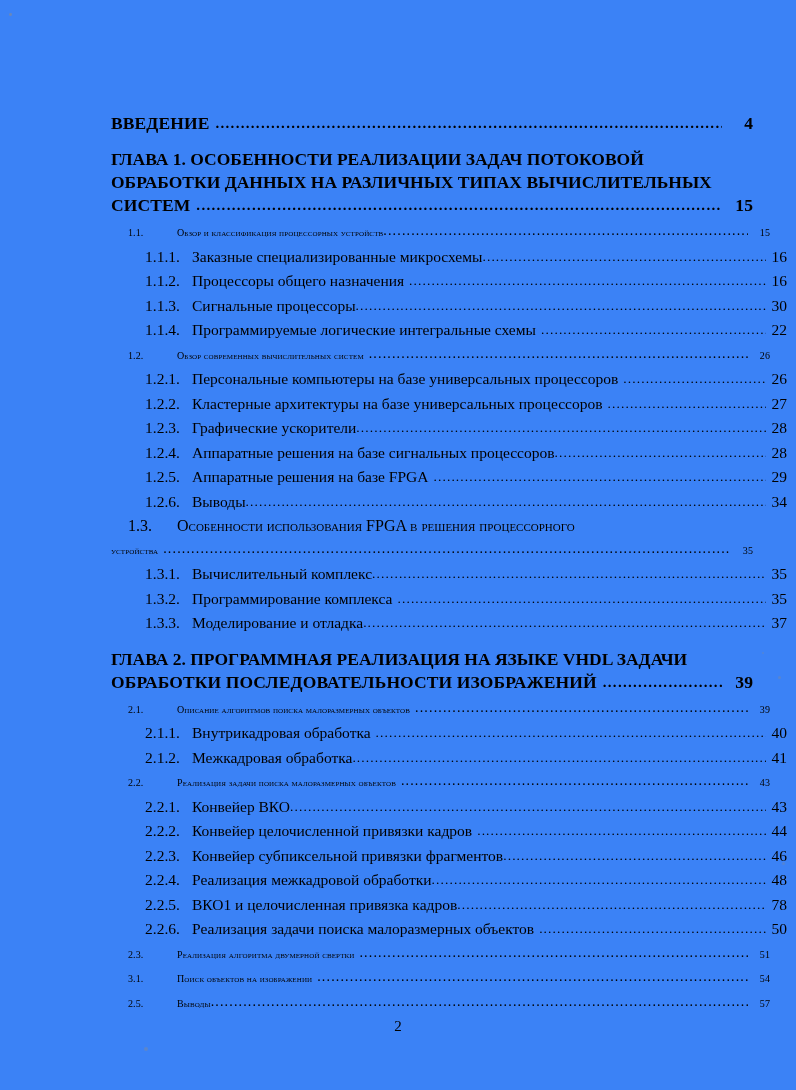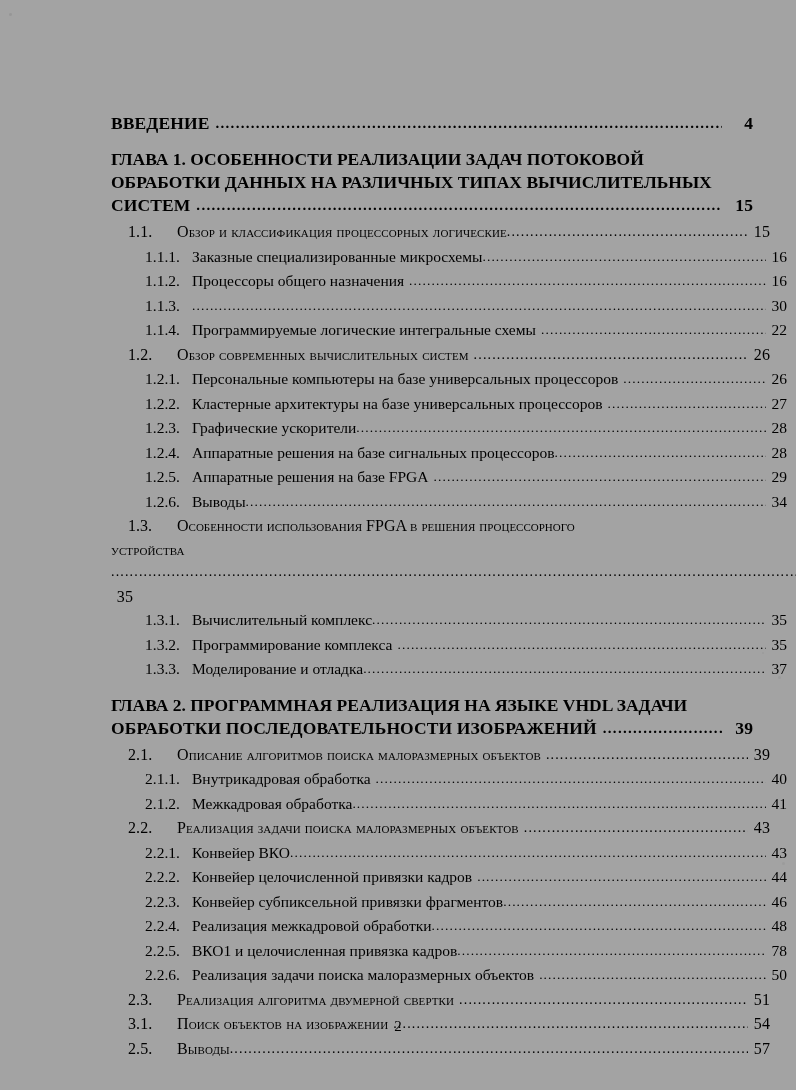--- a/index.html
+++ b/index.html
@@ -11,21 +11,21 @@
   body {
     font-family: "Liberation Serif", "DejaVu Serif", serif;
     color: #000000;
   }
 
   .page {
     position: relative;
     width: 796px;
     height: 1090px;
     margin: 0 auto;
-    background: #a3a3a3;
+    background: #3b82f6;
     overflow: hidden;
   }
 
   
   .speck {
     position: absolute;
     background: #8c8c8c;
     border-radius: 50%;
     opacity: .55;
   }
@@ -95,21 +95,21 @@
     font-size: 17.5px;
     line-height: 23px;
   }
   .chapter .cont-line { display: block; }
 
   .gap-before { margin-top: 12px; }
   .gap-after  { margin-bottom: 2px; }
 
   
   .lvl1 {
-    font-size: 16px;
+    font-size: 10px;
     line-height: 23.5px;
     font-variant: small-caps;
     letter-spacing: .1px;
     padding-left: 17px;
   }
   .lvl1 .num {
     font-variant: normal;
     width: 49px;
     flex: 0 0 49px;
   }
@@ -120,21 +120,20 @@
     position: relative;
     top: -1px;
   }
   .lvl1 .pg {
     font-variant: normal;
     min-width: 22px;
   }
   
   .lvl1-wrap {
     padding-left: 0;
-    flex-direction: column;
   }
   .lvl1-head {
     padding-left: 17px;
     font-size: 16px;
     line-height: 23.5px;
     font-variant: small-caps;
     display: flex;
   }
   .lvl1-head .num { flex: 0 0 49px; font-variant: normal; }
 
@@ -195,38 +194,39 @@
         <div class="cont-line">ГЛАВА 1. ОСОБЕННОСТИ РЕАЛИЗАЦИИ ЗАДАЧ ПОТОКОВОЙ</div>
         <div class="cont-line">ОБРАБОТКИ ДАННЫХ НА РАЗЛИЧНЫХ ТИПАХ ВЫЧИСЛИТЕЛЬНЫХ</div>
         <div class="row lvl0">
           <span class="label">СИСТЕМ</span>
           <span class="leader"></span>
           <span class="pg">15</span>
         </div>
       </div>
       <div class="row lvl1">
         <span class="num">1.1.</span>
-        <span class="label">Обзор и классификация процессорных логические</span>
+        <span class="label">Обзор и классификация процессорных устройств</span>
         <span class="leader"></span>
         <span class="pg">15</span>
       </div>
       <div class="row lvl2">
         <span class="num">1.1.1.</span>
         <span class="label">Заказные специализированные микросхемы</span>
         <span class="leader"></span>
         <span class="pg">16</span>
       </div>
       <div class="row lvl2">
         <span class="num">1.1.2.</span>
         <span class="label sp-pad">Процессоры общего назначения</span>
         <span class="leader"></span>
         <span class="pg">16</span>
       </div>
       <div class="row lvl2">
         <span class="num">1.1.3.</span>
+        <span class="label">Сигнальные процессоры</span>
         <span class="leader"></span>
         <span class="pg">30</span>
       </div>
       <div class="row lvl2">
         <span class="num">1.1.4.</span>
         <span class="label sp-pad">Программируемые логические интегральные схемы</span>
         <span class="leader"></span>
         <span class="pg">22</span>
       </div>
       <div class="row lvl1">

